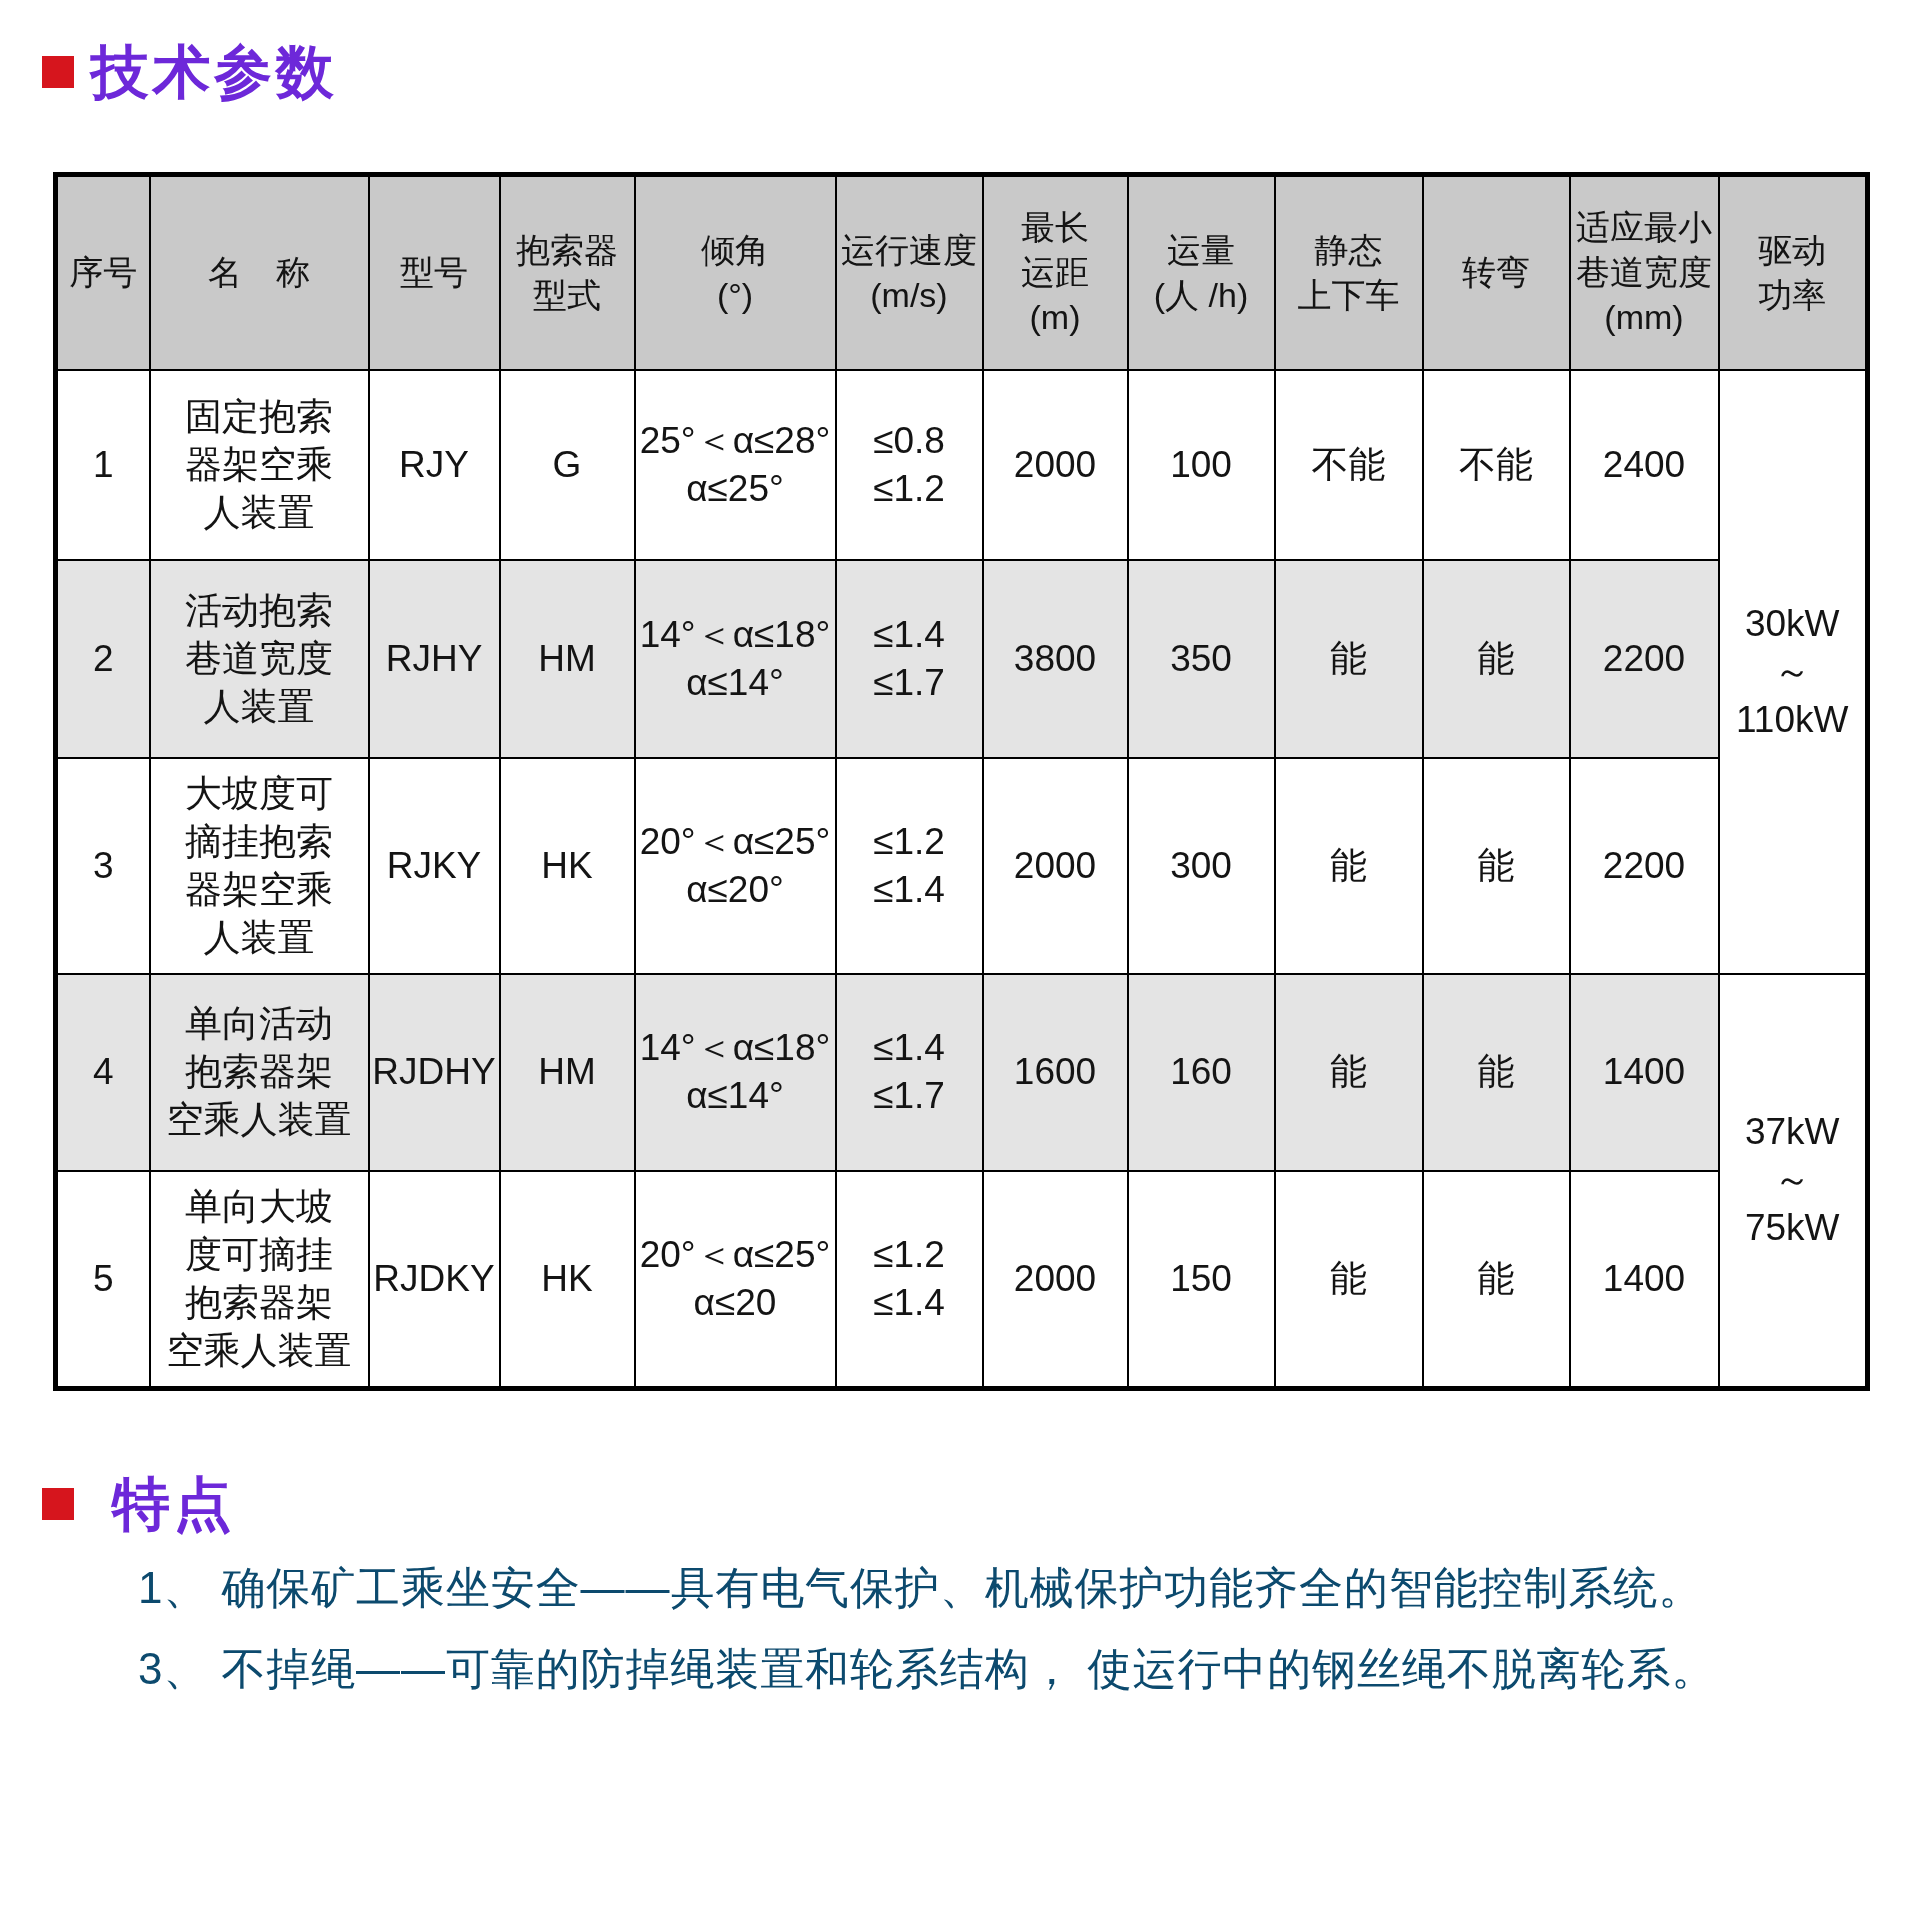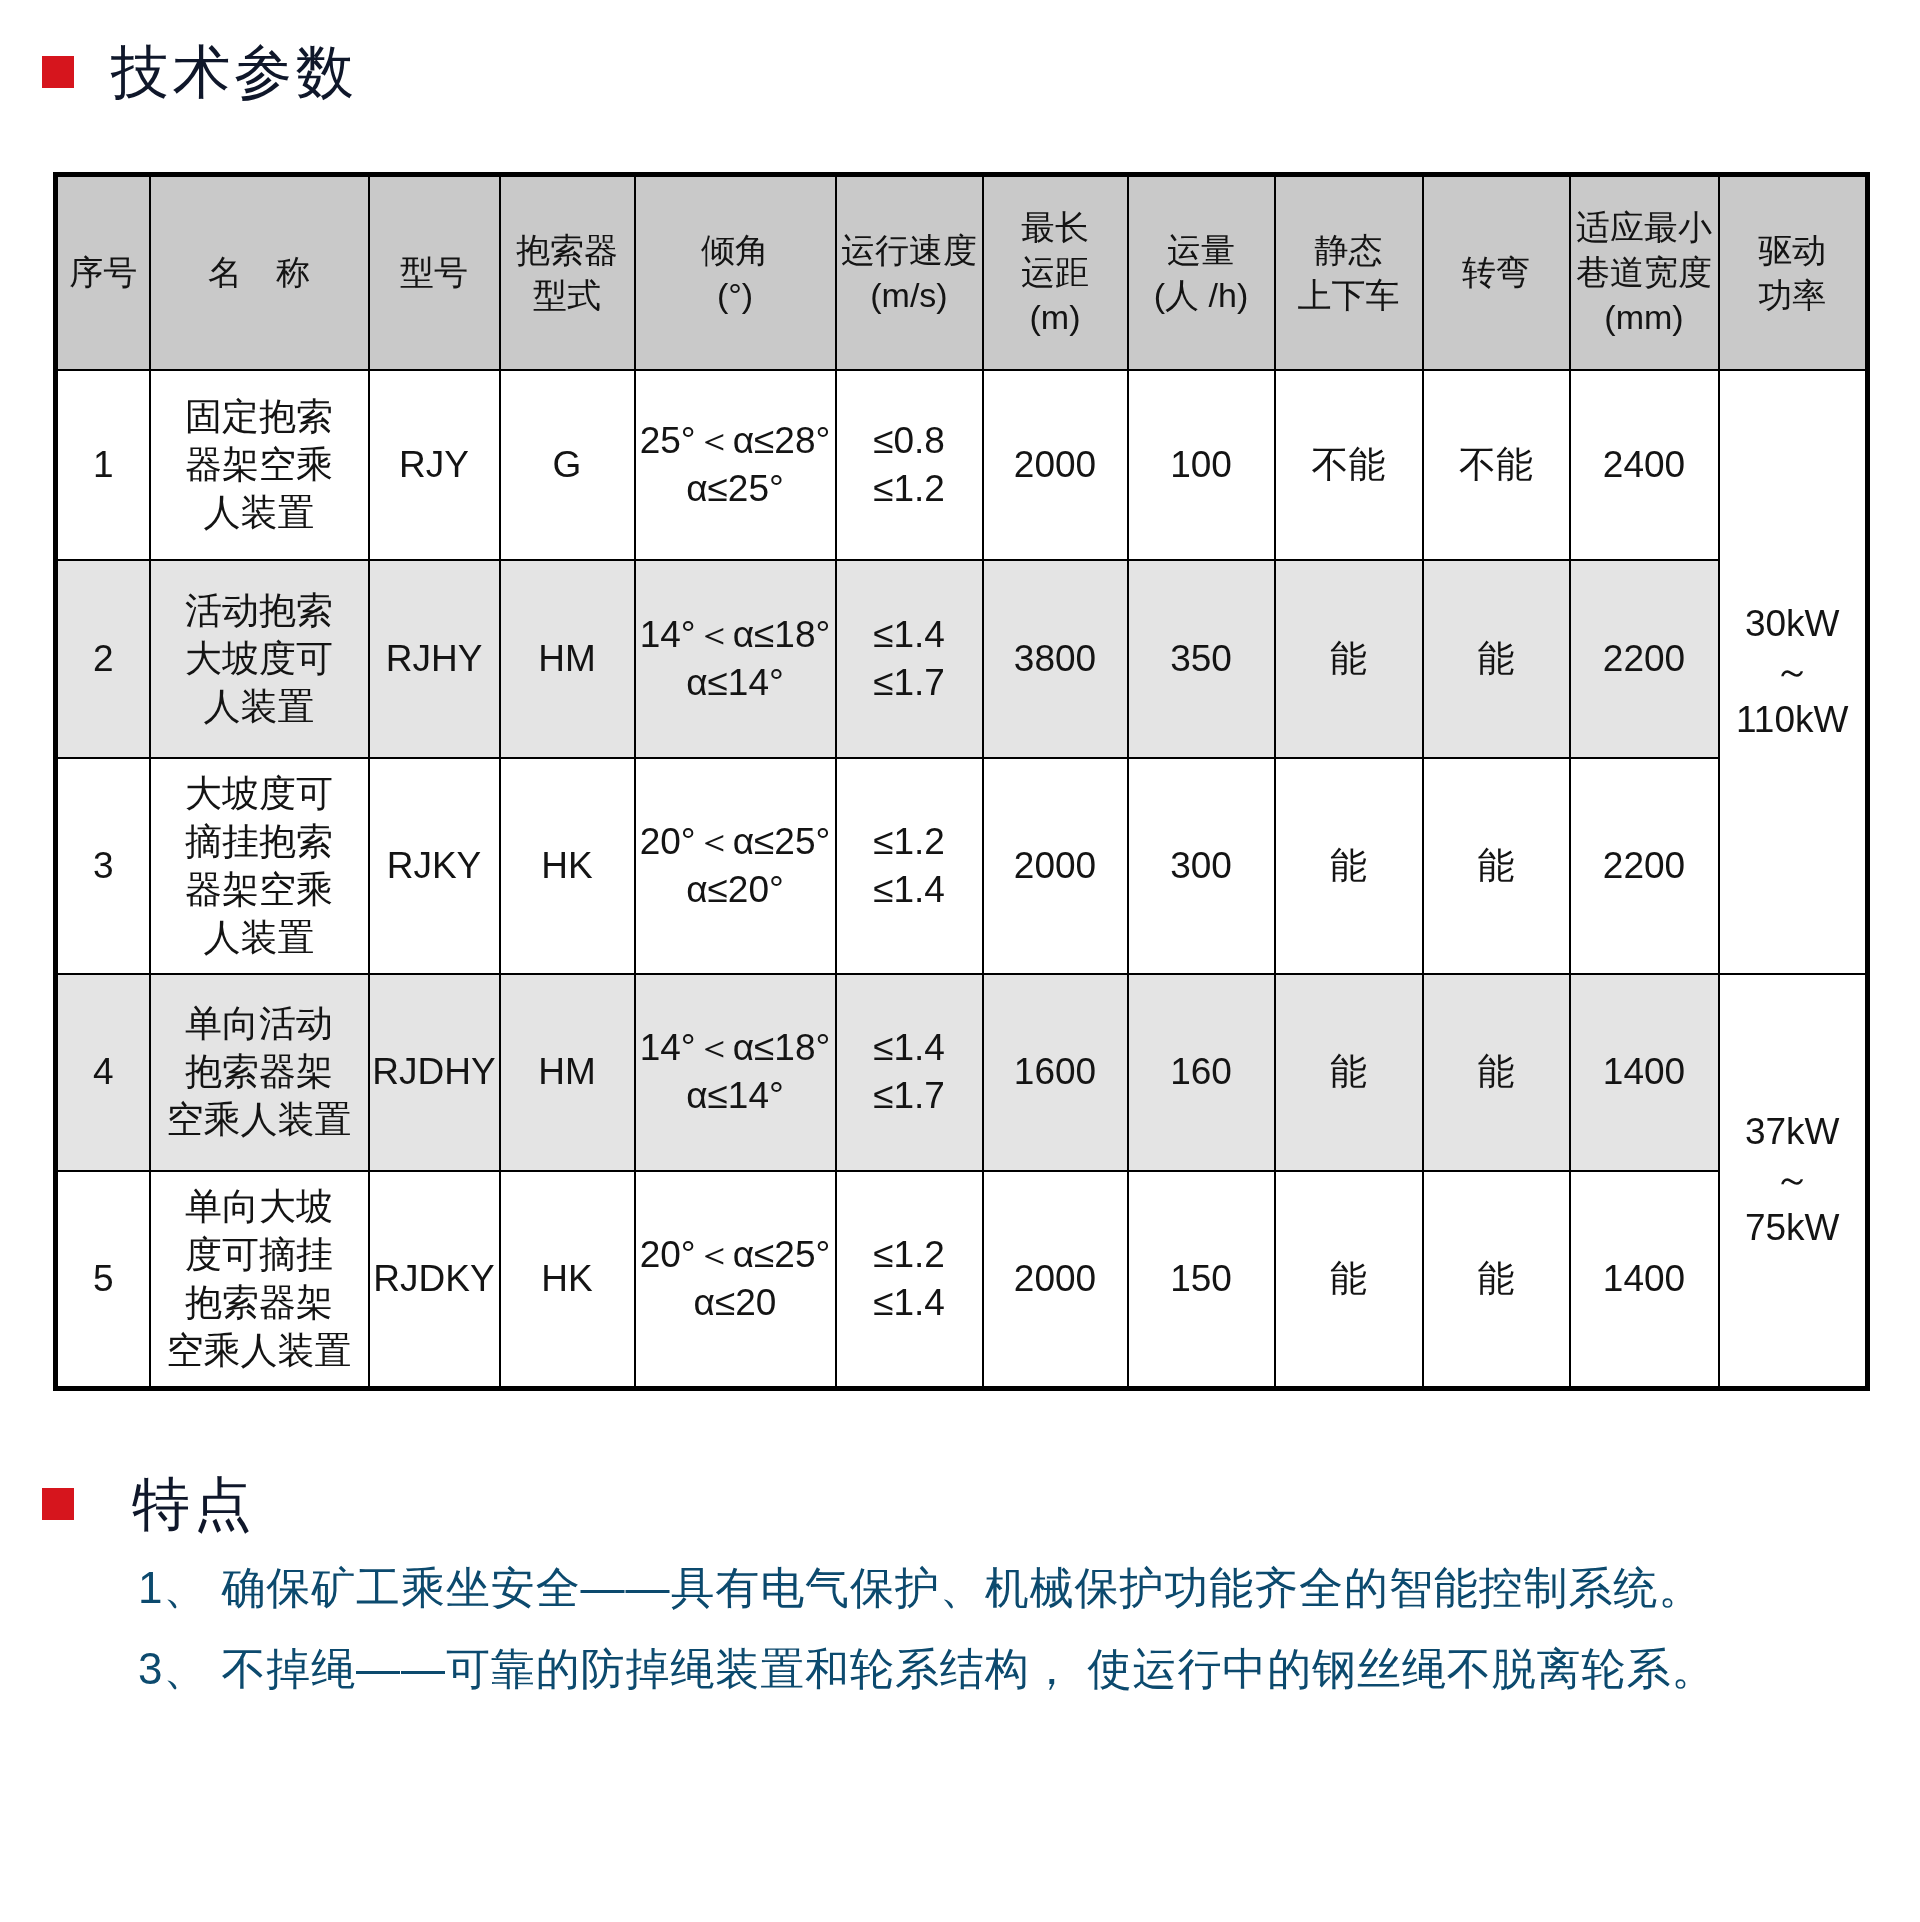--- a/index.html
+++ b/index.html
@@ -25,25 +25,24 @@
     gap: 16.7px;
   }
   .section-title .bullet {
     width: 32px;
     height: 32px;
     background: #d6151d;
     flex: 0 0 auto;
   }
   .section-title .title-text {
     font-size: 58px;
-    font-weight: 400;
-    color: #0f172a;
+    font-weight: 700;
+    color: #6d28d9;
     letter-spacing: 3.7px;
     line-height: 65px;
-    margin-left: 20px;
   }
   #title-tech { top: 39px; }
   #title-feat { top: 1471px; gap: 38px; }
 
   
   table.params {
     position: absolute;
     left: 53px;
     top: 172px;
     width: 1814px;
@@ -174,21 +173,21 @@
         <td>不能</td>
         <td>不能</td>
         <td>2400</td>
         <td class="c-power" rowspan="3">30kW
 ～
 110kW</td>
       </tr>
       <tr class="r2 shaded">
         <td class="c-no">2</td>
         <td class="c-name">活动抱索
-大坡度可
+巷道宽度
 人装置</td>
         <td>RJHY</td>
         <td>HM</td>
         <td class="c-angle">14°＜α≤18°
 α≤14°</td>
         <td class="c-speed">≤1.4
 ≤1.7</td>
         <td>3800</td>
         <td>350</td>
         <td>能</td>

